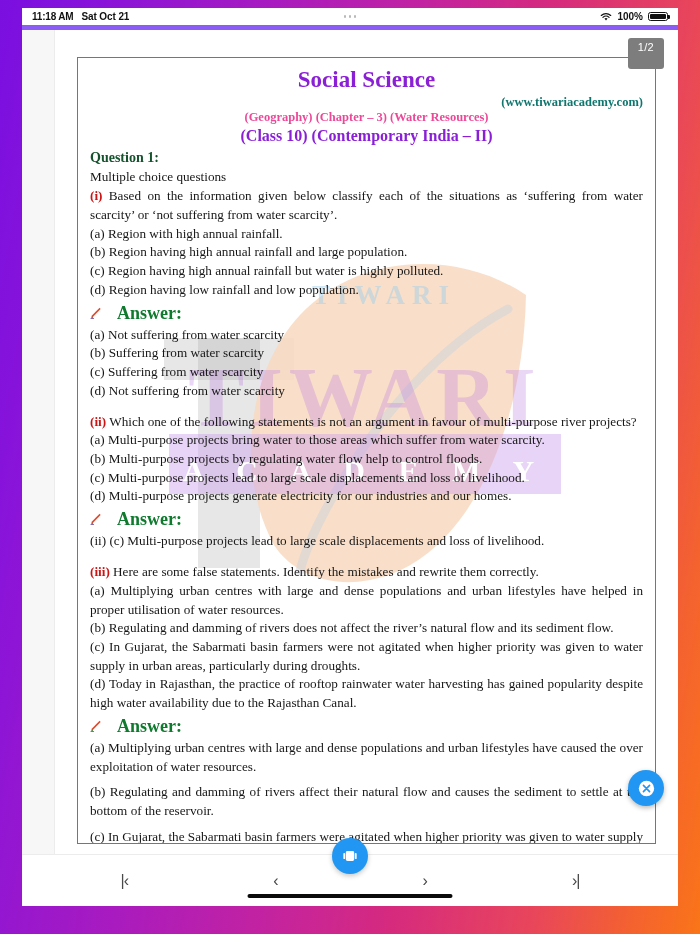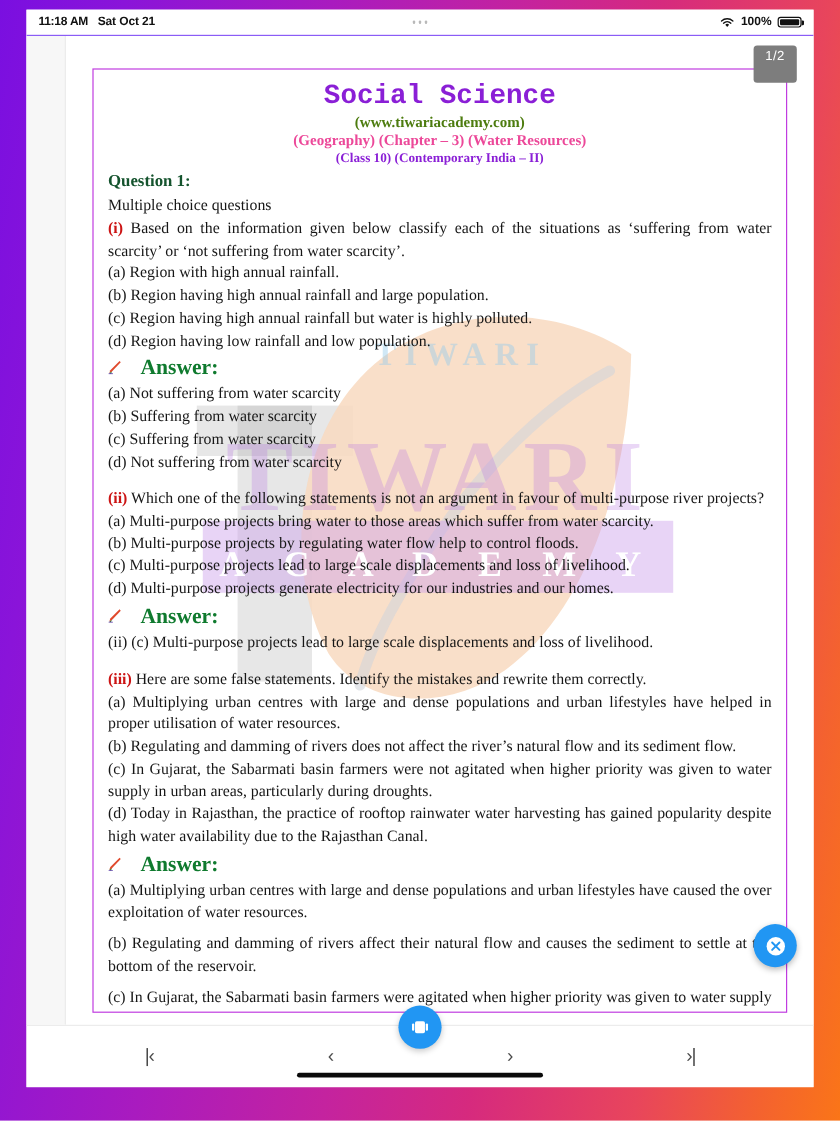--- a/index.html
+++ b/index.html
@@ -43,21 +43,21 @@
     flex: 0 0 22px;
     background: #ffffff;
     display: flex;
     align-items: center;
     padding: 0 10px;
     font-family: "Liberation Sans", sans-serif;
     font-size: 10px;
     font-weight: bold;
     color: #111;
     position: relative;
-    border-bottom: 1px solid #8b5cf6;
+    border-bottom: 5px solid #8b5cf6;
   }
   .sb-left { display: flex; align-items: center; gap: 8px; }
   .sb-time { letter-spacing: -0.2px; }
   .sb-date { letter-spacing: -0.1px; text-align: center; }
   .sb-center {
     position: absolute; left: 0; right: 0; top: 0; bottom: 0;
     display: flex; align-items: center; justify-content: center;
     pointer-events: none;
   }
   .sb-dots { display: flex; gap: 2.5px; }
@@ -195,41 +195,40 @@
     color: #161616;
   }
 
   .doc-title {
     text-align: center;
     color: #8a1fd6;
     font-weight: bold;
     font-size: 23px;
     line-height: 1.15;
     margin-bottom: 2px;
-    font-family: Liberation Mono, monospace;
   }
   .doc-site {
-    text-align: center;
-    color: #4d7c0f;
+    text-align: right;
+    color: #0f766e;
     font-weight: bold;
     font-size: 12.5px;
     line-height: 1.2;
   }
   .doc-chapter {
     text-align: center;
     color: #ec4899;
     font-weight: bold;
     font-size: 12.5px;
     line-height: 1.25;
   }
   .doc-class {
     text-align: center;
     color: #8a1fd6;
     font-weight: bold;
-    font-size: 11px;
+    font-size: 16px;
     line-height: 1.25;
     margin-bottom: 2px;
   }
 
   .q-head {
     color: #14532d;
     font-weight: bold;
     font-size: 14px;
     line-height: 1.45;
   }

